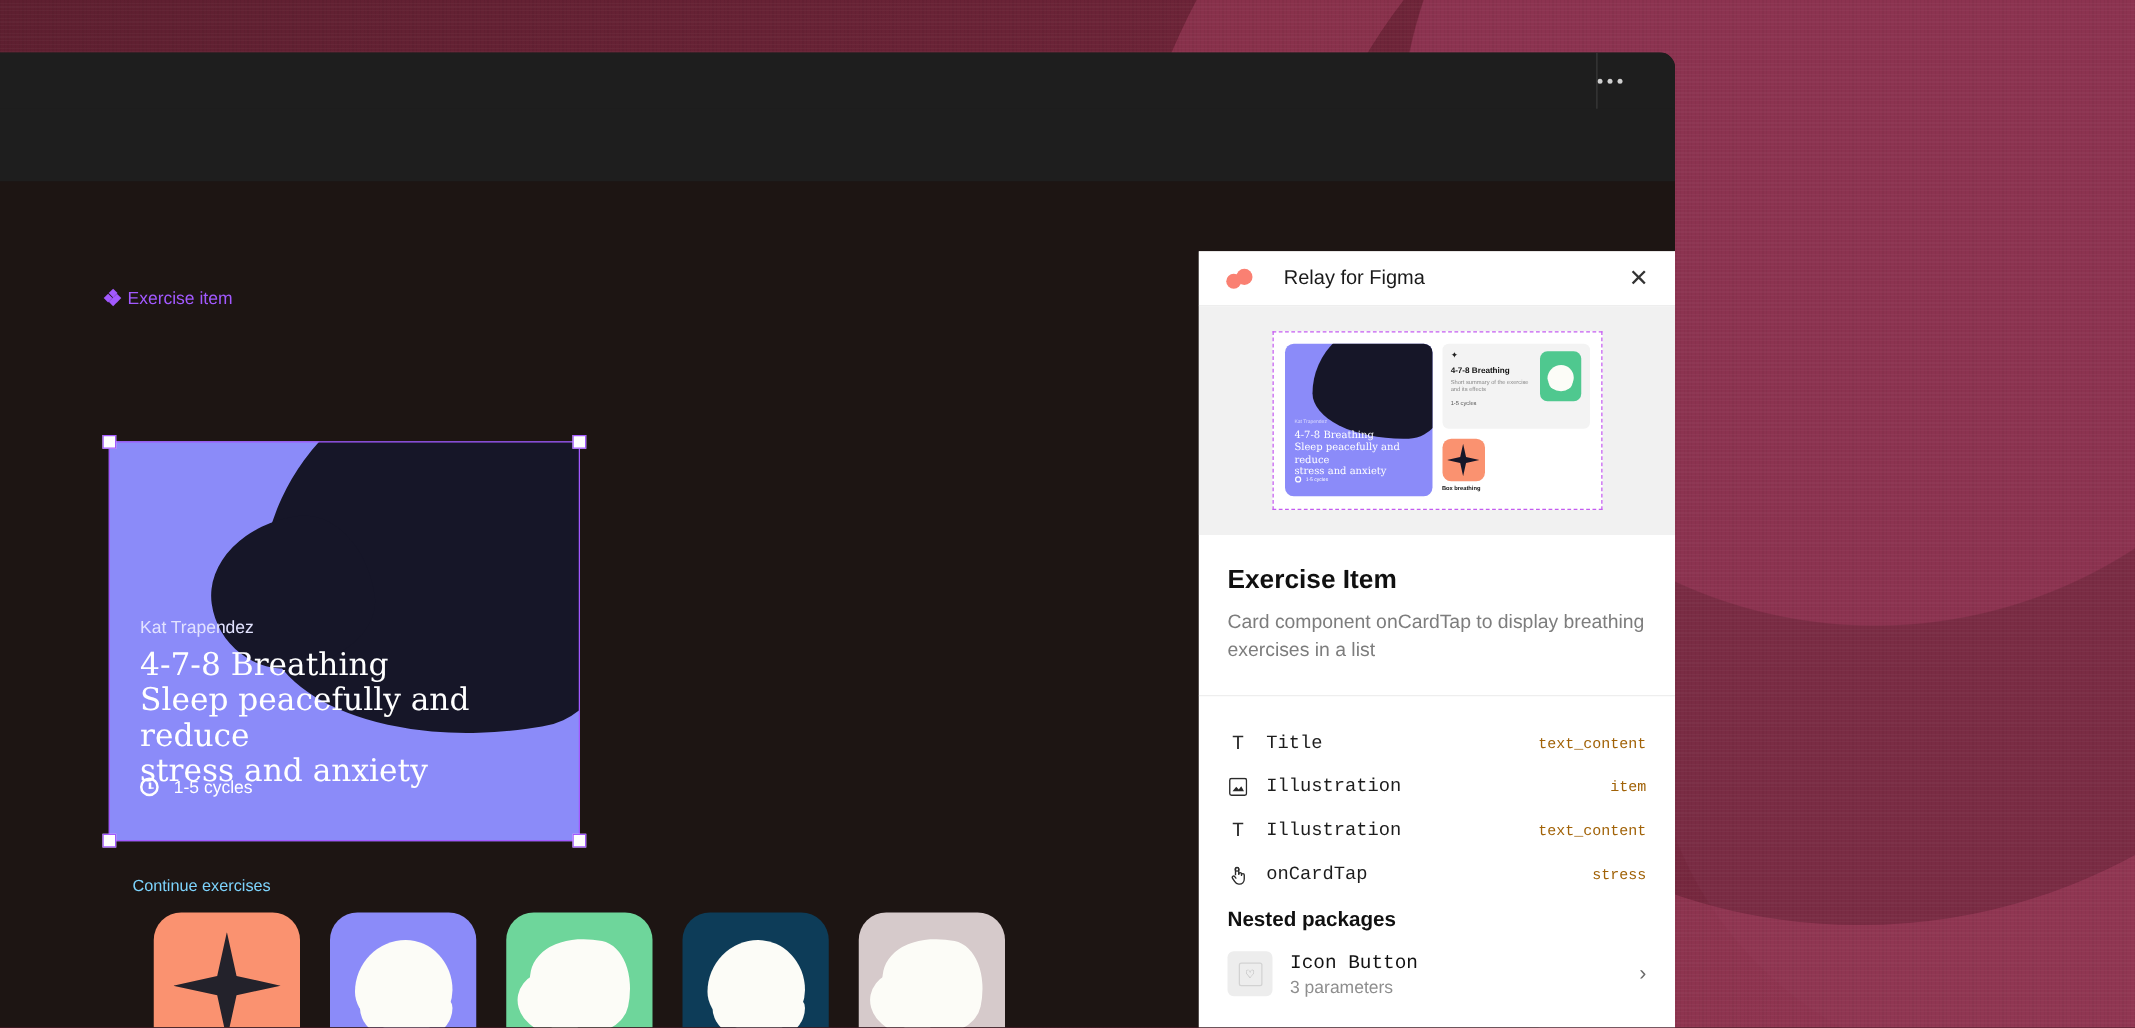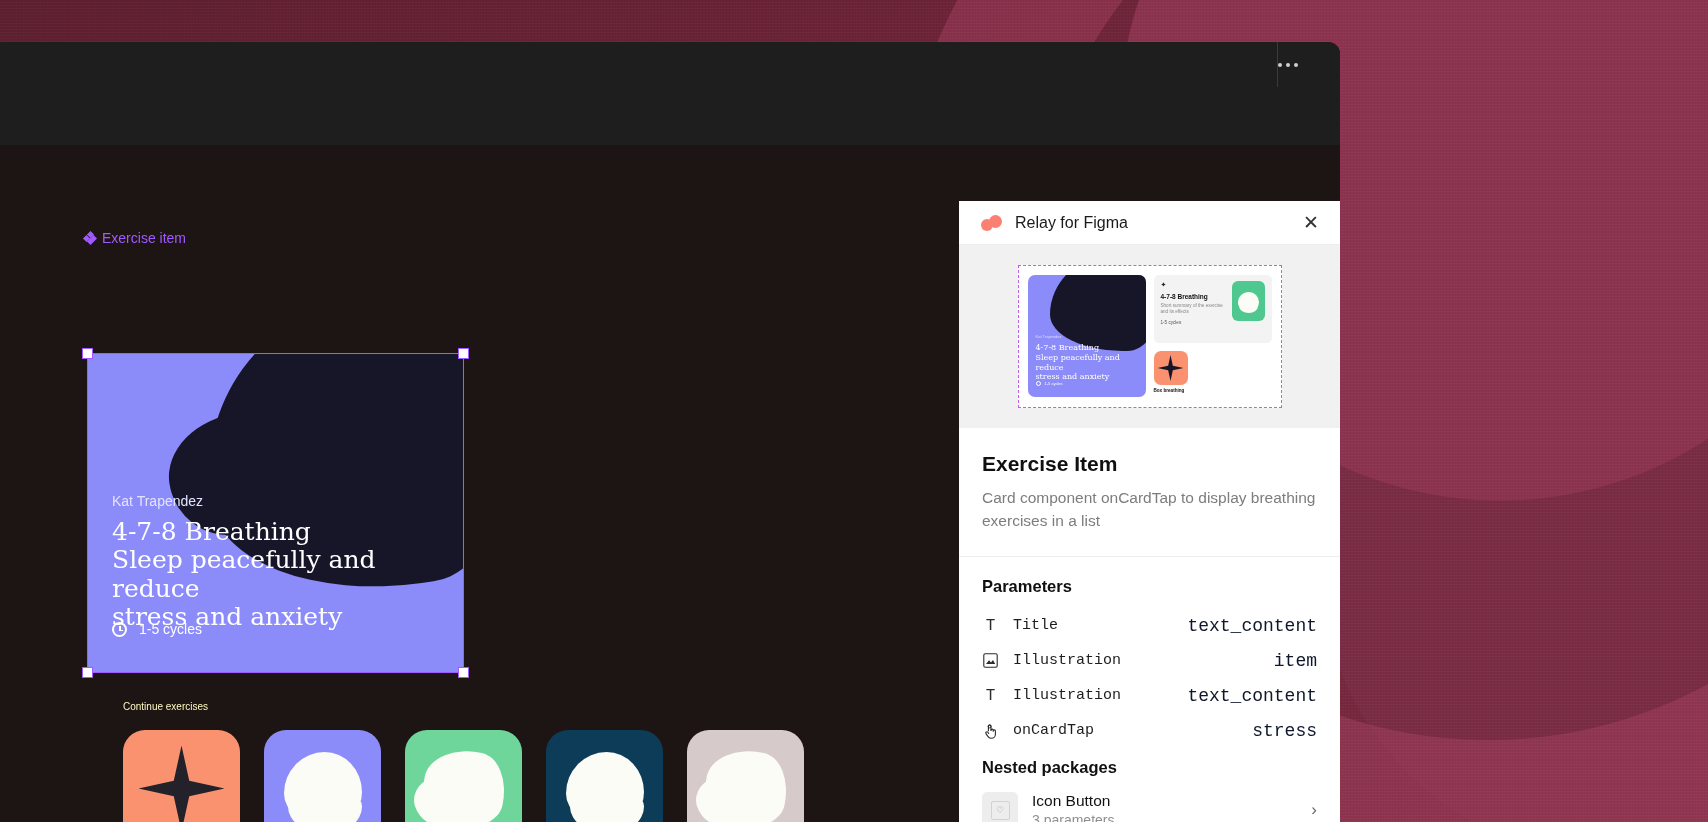--- a/index.html
+++ b/index.html
@@ -199,22 +199,22 @@
     background: #fff; border: 1.5px solid #a259ff;
     cursor: pointer; pointer-events: auto;
   }
   .handle.tl { left: -6px; top: -6px; }
   .handle.tr { right: -6px; top: -6px; }
   .handle.bl { left: -6px; bottom: -6px; }
   .handle.br { right: -6px; bottom: -6px; }
 
   
   #continue-title {
-    position: absolute; left: 123px; top: 556px;
-    color: #fef9c3; font-size: 10px;
+    position: absolute; left: 106px; top: 556px;
+    color: #7dd3fc; font-size: 13px;
   }
   #thumb-row {
     position: absolute; left: 123px; top: 585px;
     display: flex; gap: 24px;
   }
   .thumb { width: 117px; }
   .thumb-tile {
     width: 117px; height: 117px;
     border-radius: 22px;
     display: flex; align-items: center; justify-content: center;
@@ -267,21 +267,21 @@
   #relay-logo {
     width: 22px; height: 16px; flex: none; margin-right: 12px;
     position: relative;
   }
   #relay-logo span {
     position: absolute; border-radius: 50%; background: #fa8072; display:block;
   }
   #relay-logo span:nth-child(1){ left: 0; top: 4px; width: 12px; height: 12px; }
   #relay-logo span:nth-child(2){ left: 8px; top: 0; width: 13px; height: 13px; }
   #relay-logo span:nth-child(3){ left: 2px; top: 1px; width: 8px; height: 11px; border-radius: 40% 60% 50% 50%; }
-  #plugin-title { font-size: 16px; color: #1a1a1a; flex: 1; }
+  #plugin-title { font-size: 16px; color: #1a1a1a; flex: 1; margin-left: 12px; }
   #plugin-close {
     width: 26px; height: 26px;
     display: flex; align-items: center; justify-content: center;
     font-size: 19px; color: #333; cursor: pointer;
   }
 
   #preview-area {
     flex: none;
     background: #f1f1f1;
     padding: 20px 23px;
@@ -349,38 +349,38 @@
   #params-section { padding: 20px 23px 0; flex: none; }
   #params-heading { font-size: 16.5px; font-weight: bold; color: #101010; margin-bottom: 12px; }
   .param-row {
     display: flex; align-items: center; gap: 14px;
     height: 35px;
     font-family: "Liberation Mono", monospace;
     cursor: pointer;
   }
   .param-icon { width: 17px; flex: none; display:flex; align-items:center; justify-content:center; color: #2b2b2b; }
   .param-name { font-size: 15px; color: #1d1d1d; flex: 1; }
-  .param-type { font-size: 18px; color: #0f172a; }
+  .param-type { font-size: 12px; color: #a16207; }
 
   #nested-section { padding: 10px 23px 0; flex: none; }
   #nested-heading { font-size: 16.5px; font-weight: bold; color: #101010; margin-bottom: 10px; }
   #nested-item {
     display: flex; align-items: center; gap: 14px;
     padding: 5px 0; cursor: pointer;
   }
   #nested-thumb {
     width: 36px; height: 36px; background: #ededed; border-radius: 5px; flex: none;
     display: flex; align-items: center; justify-content: center;
   }
   #nested-thumb .sq {
     width: 19px; height: 19px; border: 1px solid #d2d2d2; border-radius: 2px;
     display:flex; align-items:center; justify-content:center; font-size: 9px; color:#9b9b9b;
   }
   #nested-text { flex: 1; }
-  #nested-name { font-size: 15.5px; color: #121212; }
+  #nested-name { font-size: 15.5px; color: #121212; font-family: Liberation Mono, monospace; }
   #nested-params { font-size: 14px; color: #8e8e8e; margin-top: 2px; }
   #nested-chevron { color: #6a6a6a; font-size: 17px; }
 </style>
 </head>
 <body>
 
 <div id="wallpaper">
   <div class="arc"></div>
 </div>
 
@@ -511,21 +511,20 @@
         </div>
       </div>
     </div>
 
     <div id="info-section">
       <div id="component-name">Exercise Item</div>
       <div id="component-desc">Card component onCardTap to display breathing exercises in a list</div>
     </div>
 
     <div id="params-section">
-      <div id="params-heading">Parameters</div>
 
       <div class="param-row">
         <span class="param-icon">T</span>
         <span class="param-name">Title</span>
         <span class="param-type">text_content</span>
       </div>
 
       <div class="param-row">
         <span class="param-icon">
           <svg width="15" height="15" viewBox="0 0 15 15">

